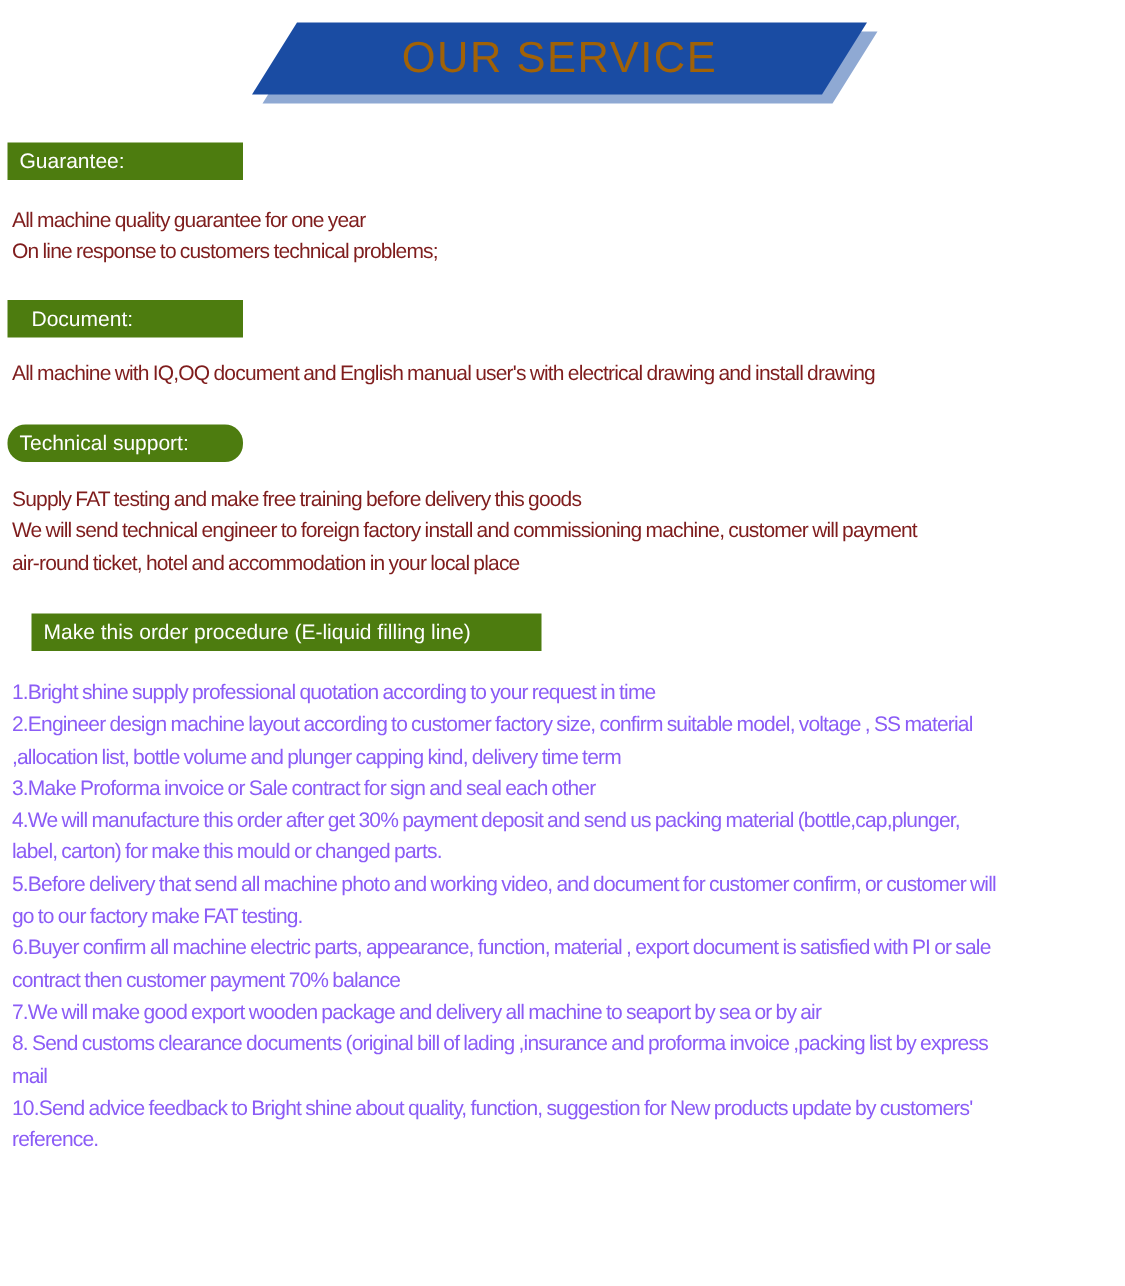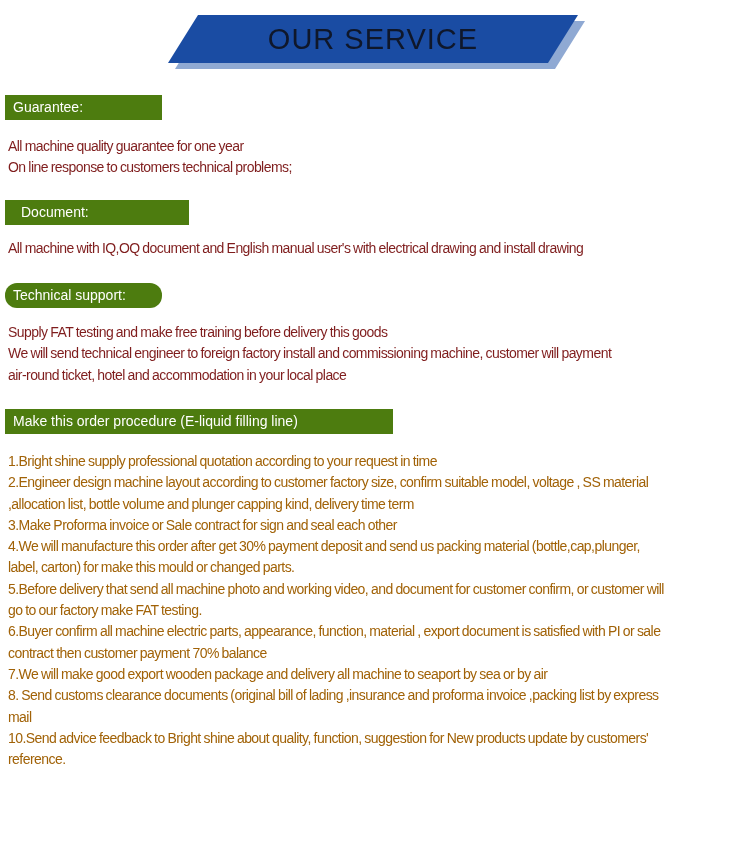--- a/index.html
+++ b/index.html
@@ -27,61 +27,61 @@
     background: #1a4ca3;
     transform: skewX(-32deg);
     transform-origin: top left;
   }
   .banner-title {
     position: absolute;
     left: 198px; top: 15px;
     width: 350px; height: 48px;
     line-height: 48px;
     text-align: center;
-    color: #0f172a;
+    color: #a16207;
     font-size: 29px;
     letter-spacing: 1px;
   }
   
   .sec-label {
     position: absolute;
     background: #4d7c0f;
     color: #ffffff;
     font-size: 14px;
     height: 25px;
     line-height: 25px;
     padding-left: 8px;
     box-sizing: border-box;
     white-space: nowrap;
     overflow: hidden;
   }
   .label-guarantee { left: 5px; top: 95px;  width: 157px; }
-  .label-document  { left: 5px; top: 200px; width: 184px; padding-left: 16px; }
+  .label-document  { left: 5px; top: 200px; width: 157px; padding-left: 16px; }
   .label-tech      { left: 5px; top: 283px; width: 157px; border-radius: 12px; }
-  .label-order     { left: 5px; top: 409px; width: 388px; }
+  .label-order     { left: 21px; top: 409px; width: 340px; }
   
   .body-text {
     position: absolute;
     left: 8px;
     width: 738px;
     color: #7f1d1d;
     font-size: 14px;
     line-height: 21.3px;
     letter-spacing: -0.55px;
     word-spacing: -0.6px;
     white-space: pre-line;
   }
   .text-guarantee { top: 136px; }
   .text-document  { top: 238px; }
   .text-tech      { top: 322px; }
   .proc-list {
     position: absolute;
     left: 8px; top: 451px;
     width: 738px;
-    color: #a16207;
+    color: #8b5cf6;
     font-size: 14px;
     line-height: 21.3px;
     letter-spacing: -0.55px;
     word-spacing: -0.6px;
   }
   .proc-item { white-space: pre-line; }
 </style>
 </head>
 <body>
 

